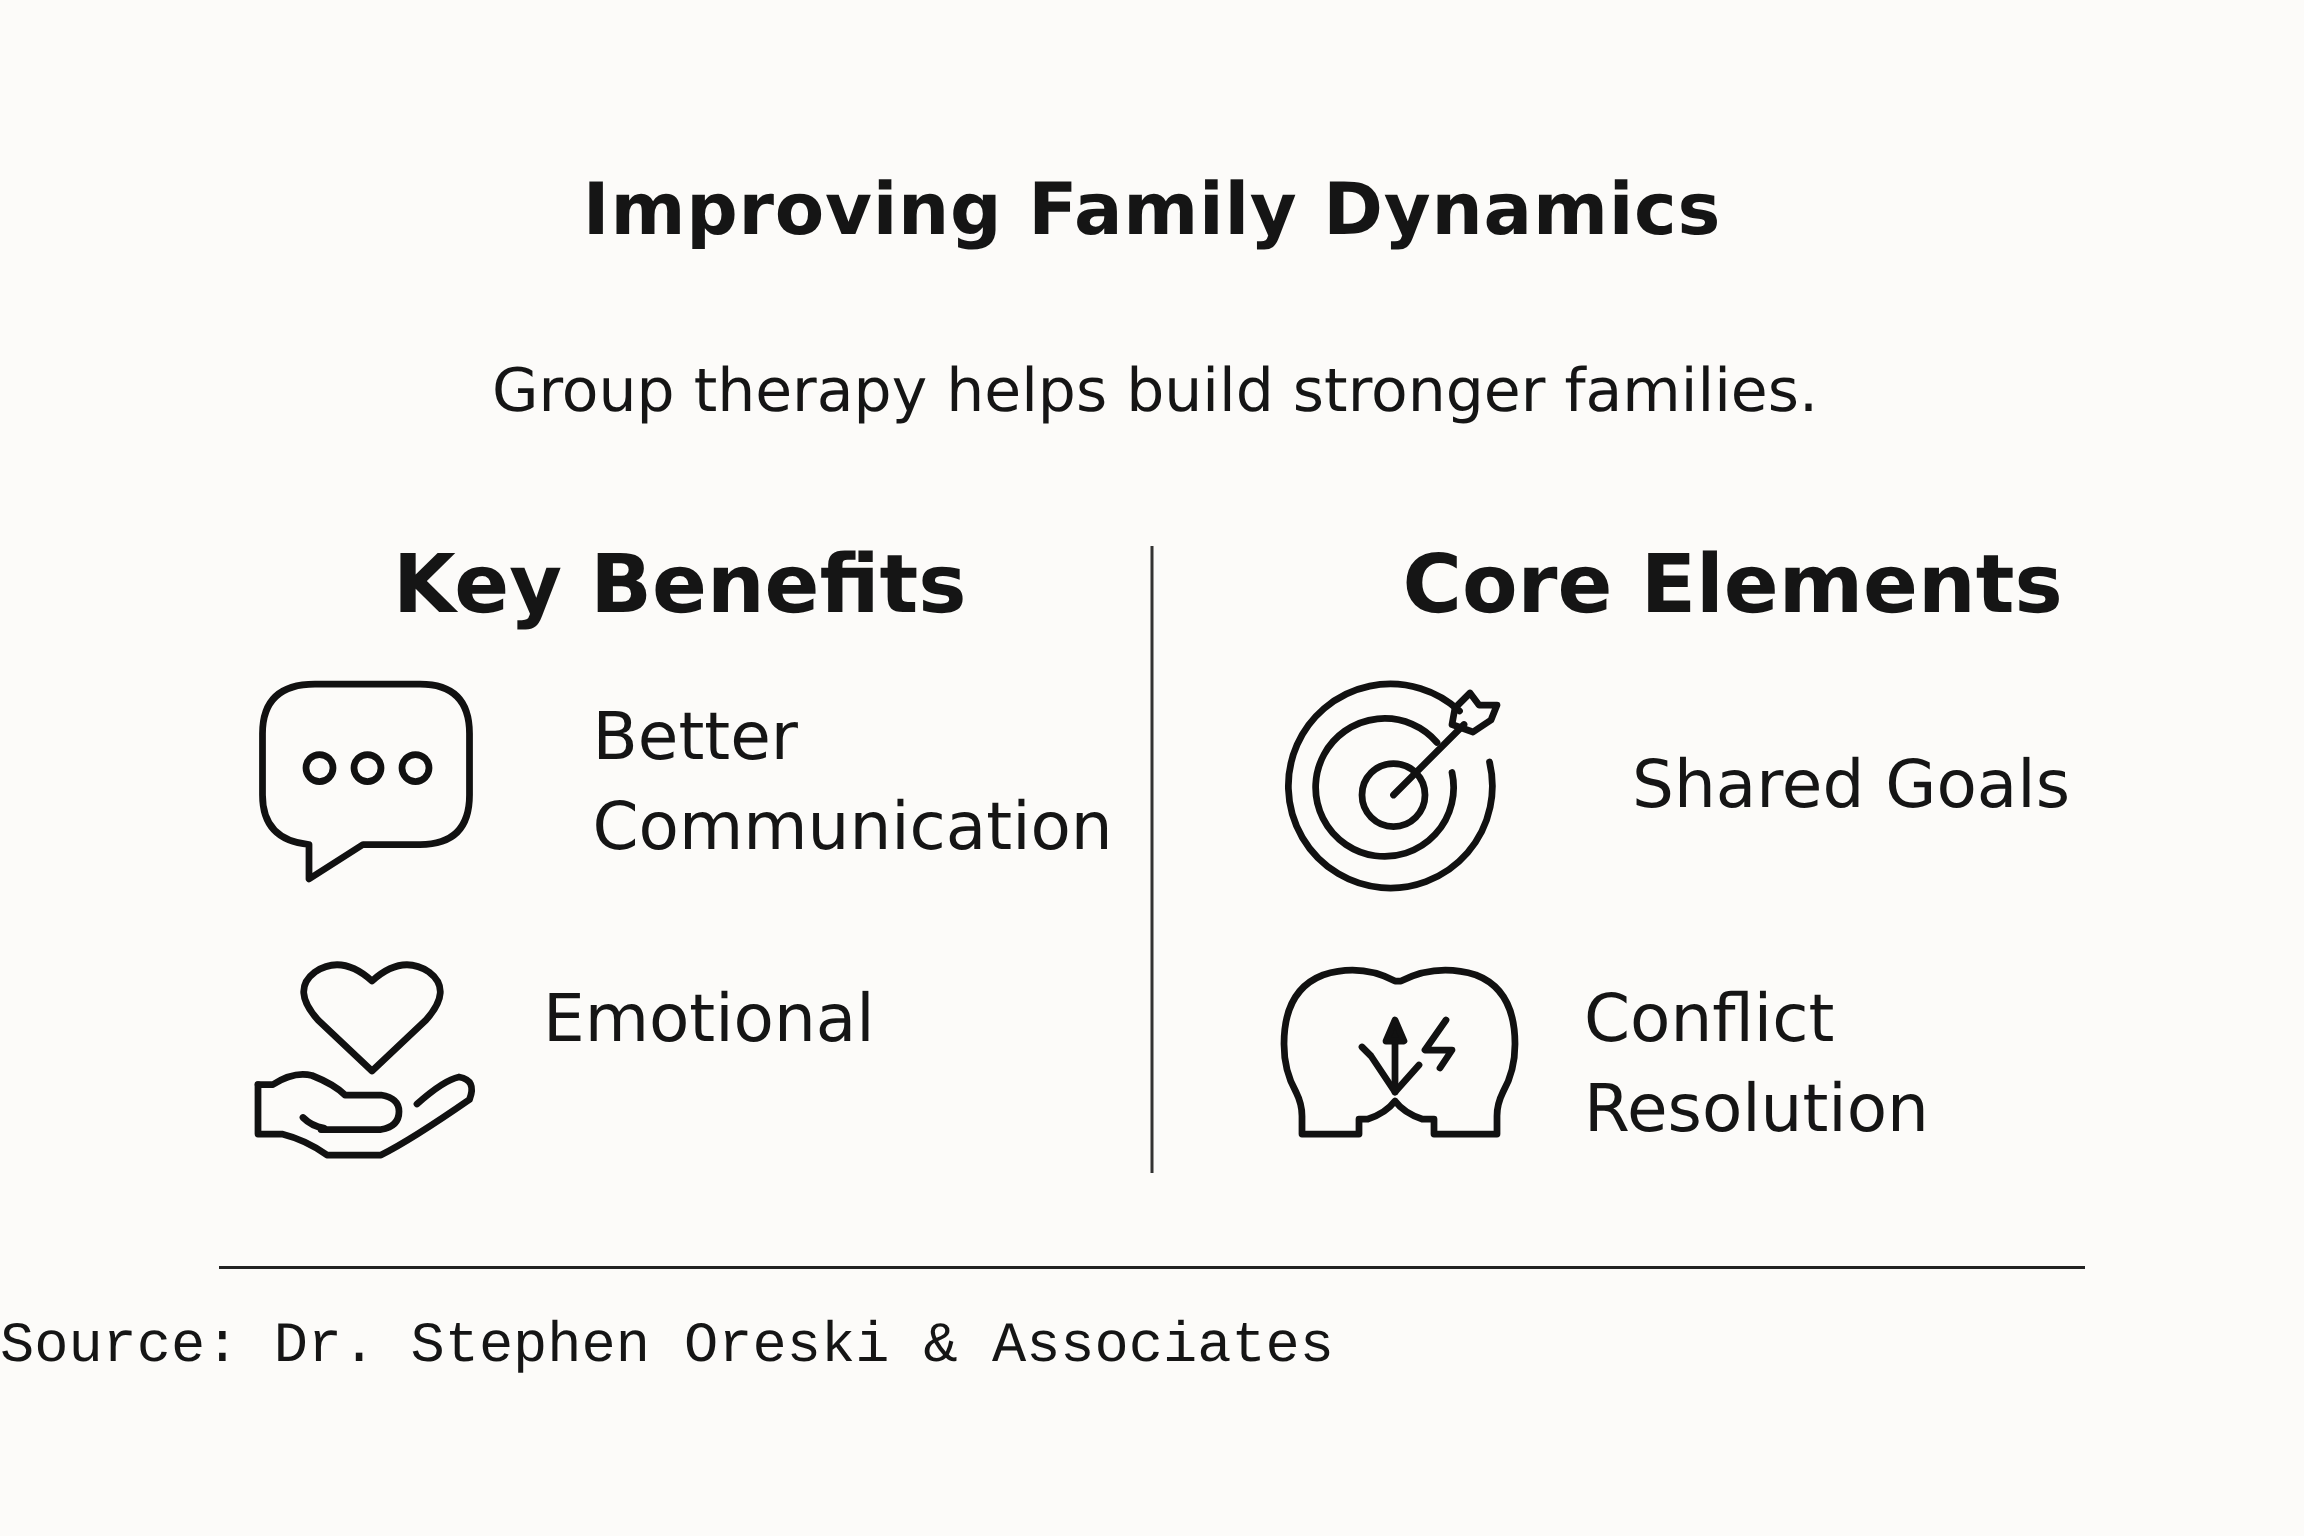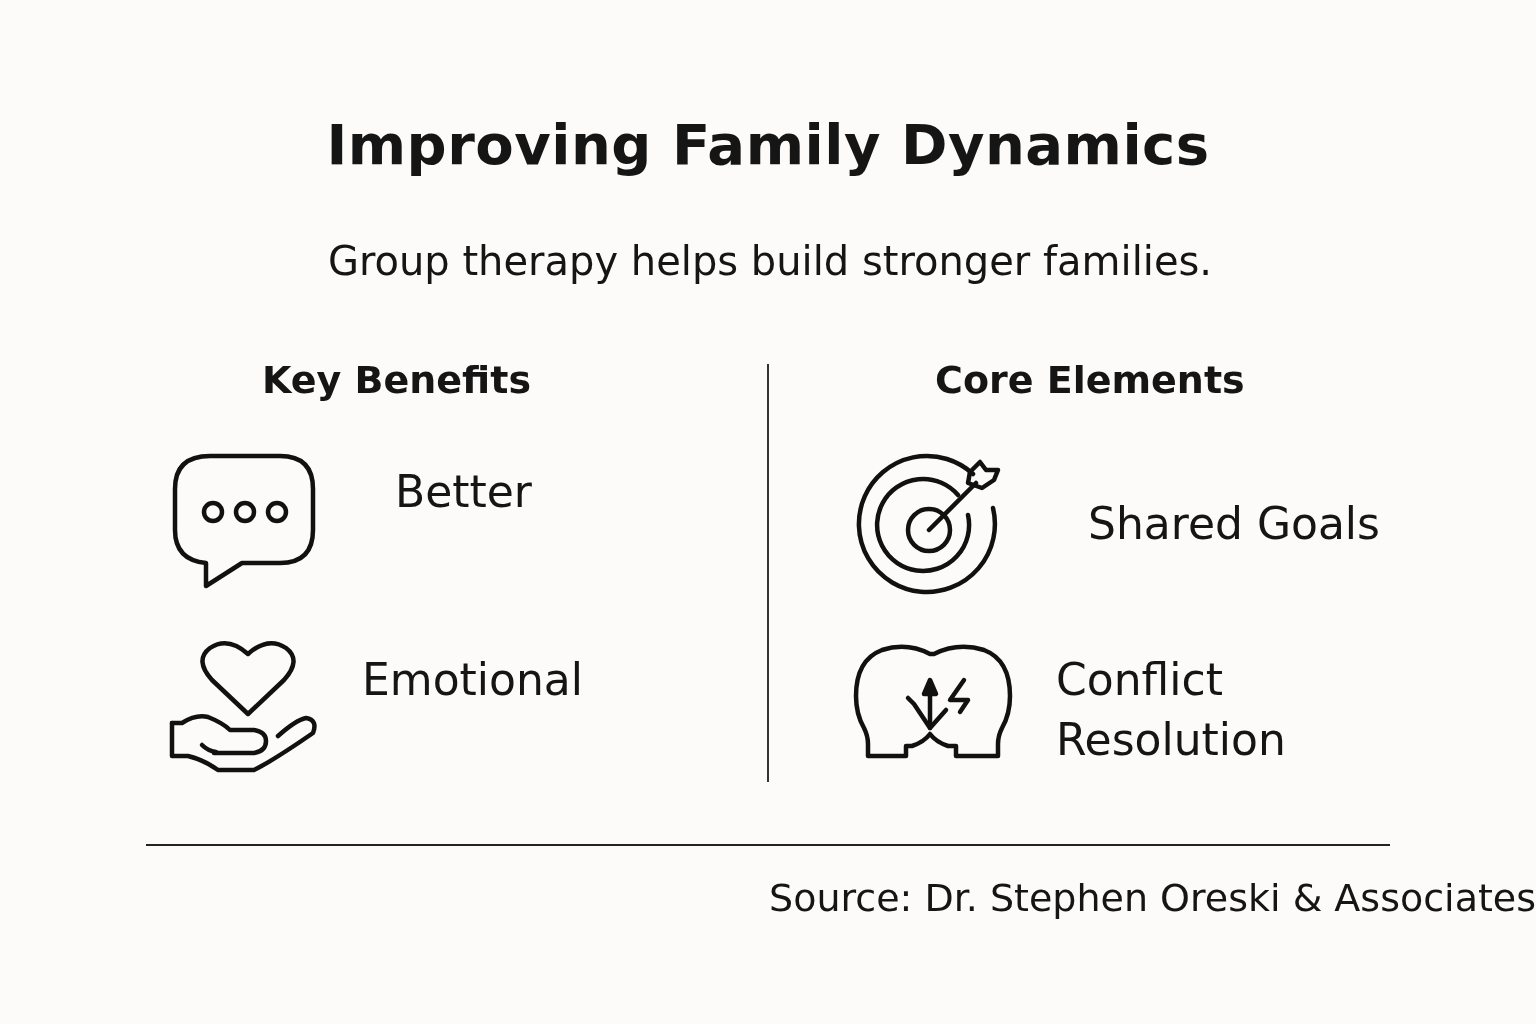--- a/index.html
+++ b/index.html
@@ -2,39 +2,39 @@
 <html><head>
   <meta charset="utf-8">
   <style>
     html, body { margin:0; padding:0; }
     body {
       width:1536px; height:1024px; background:#fcfbf9; position:relative; overflow:hidden;
       font-family:"DejaVu Sans", sans-serif; color:#111;
     }
     .title {
       position:absolute; left:0; width:1536px; top:112px; text-align:center;
-      font-size:56px; font-weight:bold; letter-spacing:0.5px; color:#151515;
+      font-size:48px; font-weight:bold; letter-spacing:0.5px; color:#151515;
     }
     .subtitle {
       position:absolute; left:0; width:1540px; top:238px; text-align:center;
       font-size:40px; color:#151515;
     }
     .col-head {
-      position:absolute; top:358px; font-size:38px; font-weight:bold; color:#151515;
+      position:absolute; top:358px; font-size:54px; font-weight:bold; color:#151515;
     }
     .vdiv { position:absolute; left:767px; top:364px; width:2px; height:418px; background:#333; }
     .hdiv { position:absolute; left:146px; top:844px; width:1244px; height:1.5px; background:#222; }
     .item-label {
       position:absolute; font-size:44px; line-height:60px; color:#151515;
     }
     .icon { position:absolute; }
     .icon svg { width:100%; height:100%; overflow:visible; }
     .source {
-      position:absolute; left:0; width:1536px; top:876px; text-align:right;
-      font-size:38px; color:#151515;
+      position:absolute; left:0; width:1536px; top:876px; text-align:left;
+      font-size:38px; color:#151515;font-family:Liberation Mono, monospace;
     }
   </style>
 </head>
 <body>
 
 <div class="title">Improving Family Dynamics</div>
 <div class="subtitle">Group therapy helps build stronger families.</div>
 
 <div class="col-head" style="left:262px;">Key Benefits</div>
 <div class="col-head" style="left:913px;margin-left:22px;">Core Elements</div>
@@ -44,20 +44,21 @@
 <div class="icon" style="left:170px; top:452px; width:150px; height:142px;">
   <svg viewBox="0 0 150 142" fill="none" stroke="#111" stroke-width="4.5" stroke-linejoin="round" stroke-linecap="round">
     <path d="M40 4 H110 Q143 4 143 37 V78 Q143 111 110 111 H72 L36 134 V111 Q5 108 5 78 V37 Q5 4 40 4 Z"></path>
     <circle cx="43" cy="60" r="9"></circle>
     <circle cx="75" cy="60" r="9"></circle>
     <circle cx="107" cy="60" r="9"></circle>
   </svg>
 </div>
 <div class="item-label" style="left:362px; top:462px;margin-left:33px;">
   <div>Better</div>
+  <div>Communication</div>
 </div>
 
 <div class="icon" style="left:168px; top:638px; width:152px; height:140px;">
   <svg viewBox="0 0 152 140" fill="none" stroke="#111" stroke-width="4.5" stroke-linejoin="round" stroke-linecap="round">
     <path d="M80 76 L44 42 Q26 22 42 10 Q60 -2 80 16 Q100 -2 118 10 Q134 22 116 42 Z"></path>
     <path d="M4 85 H14 Q28 76 40 79 Q55 85 62 92 H86 Q98 94 98 103 Q98 113 86 115 H46"></path>
     <path d="M4 85 V118 H20 Q36 122 50 132 H86 Q106 122 145 95 Q150 82 138 80 Q128 82 110 98"></path>
     <path d="M34 107 Q40 113 48 114"></path>
   </svg>
 </div>

